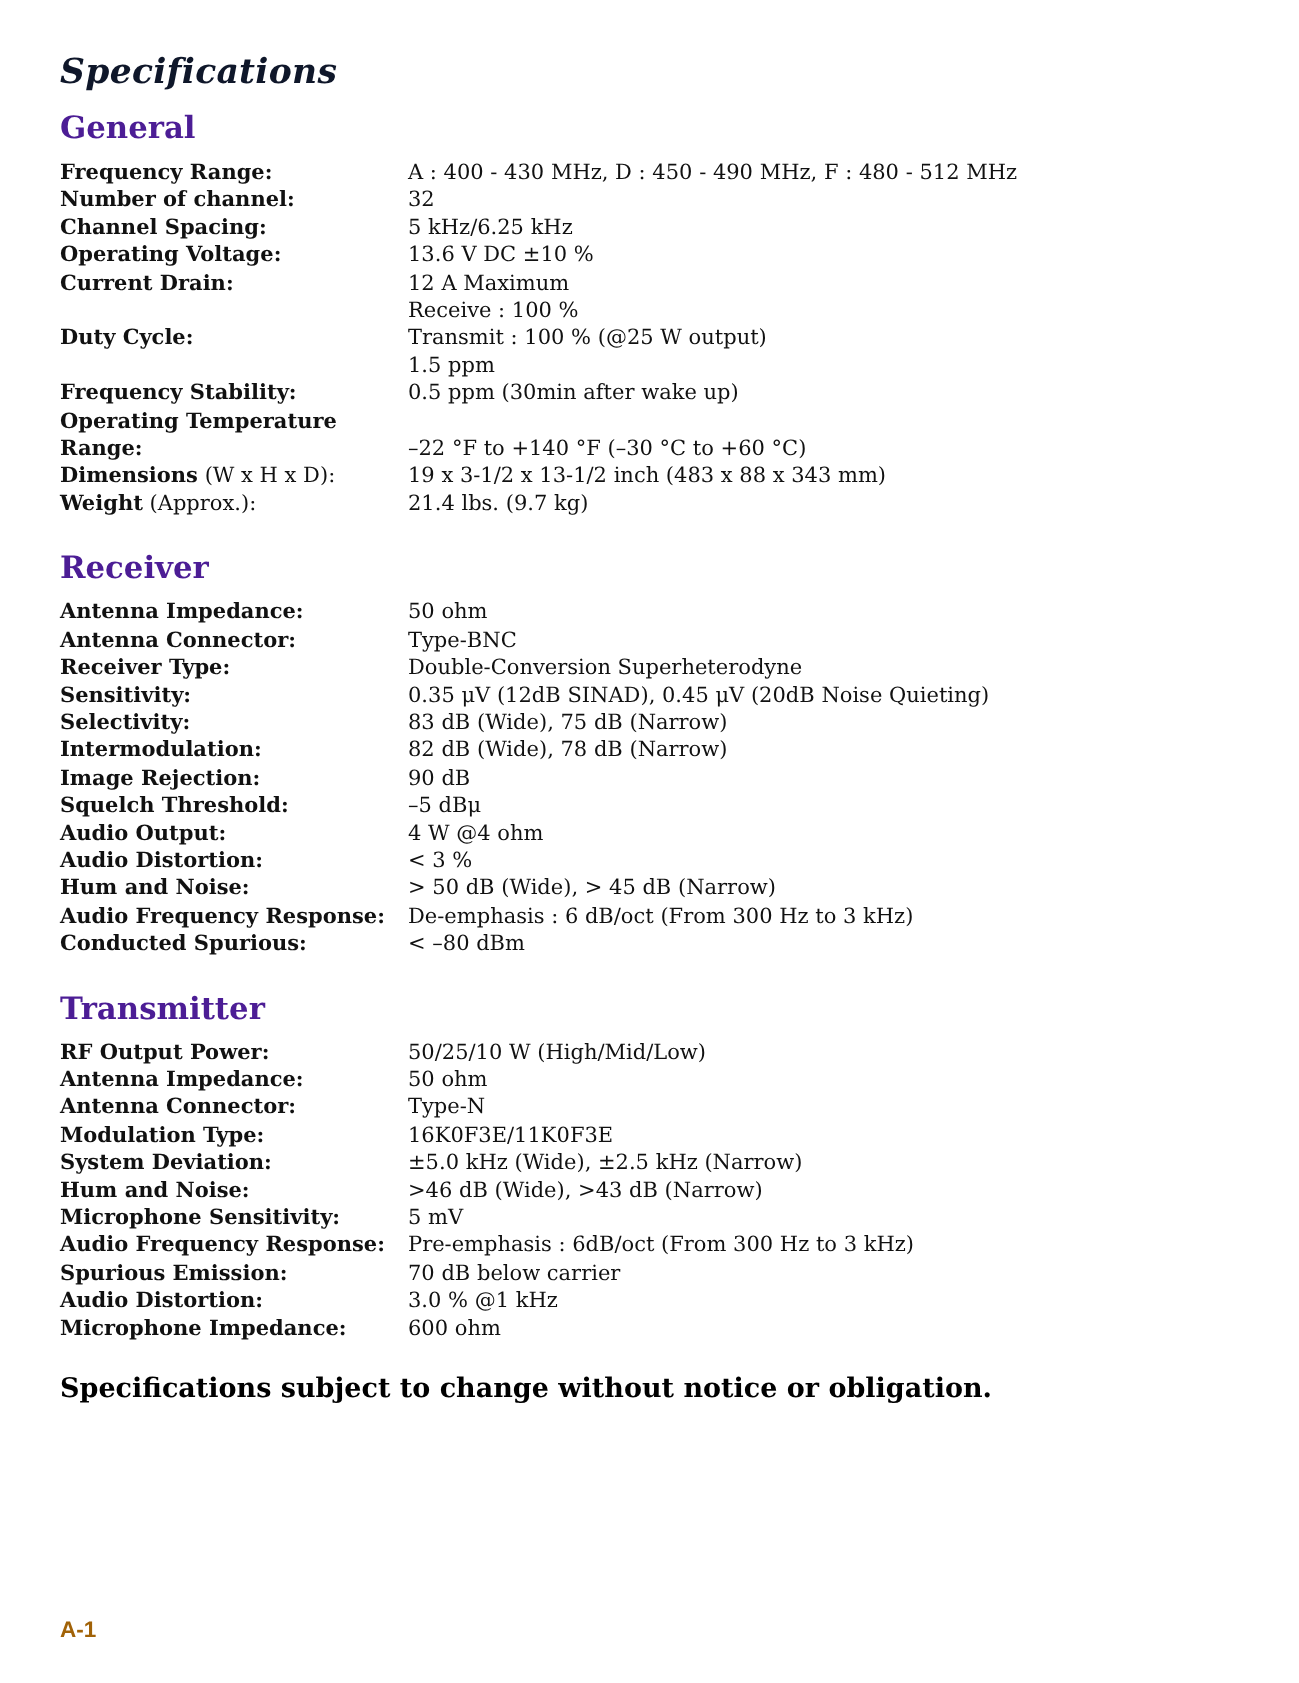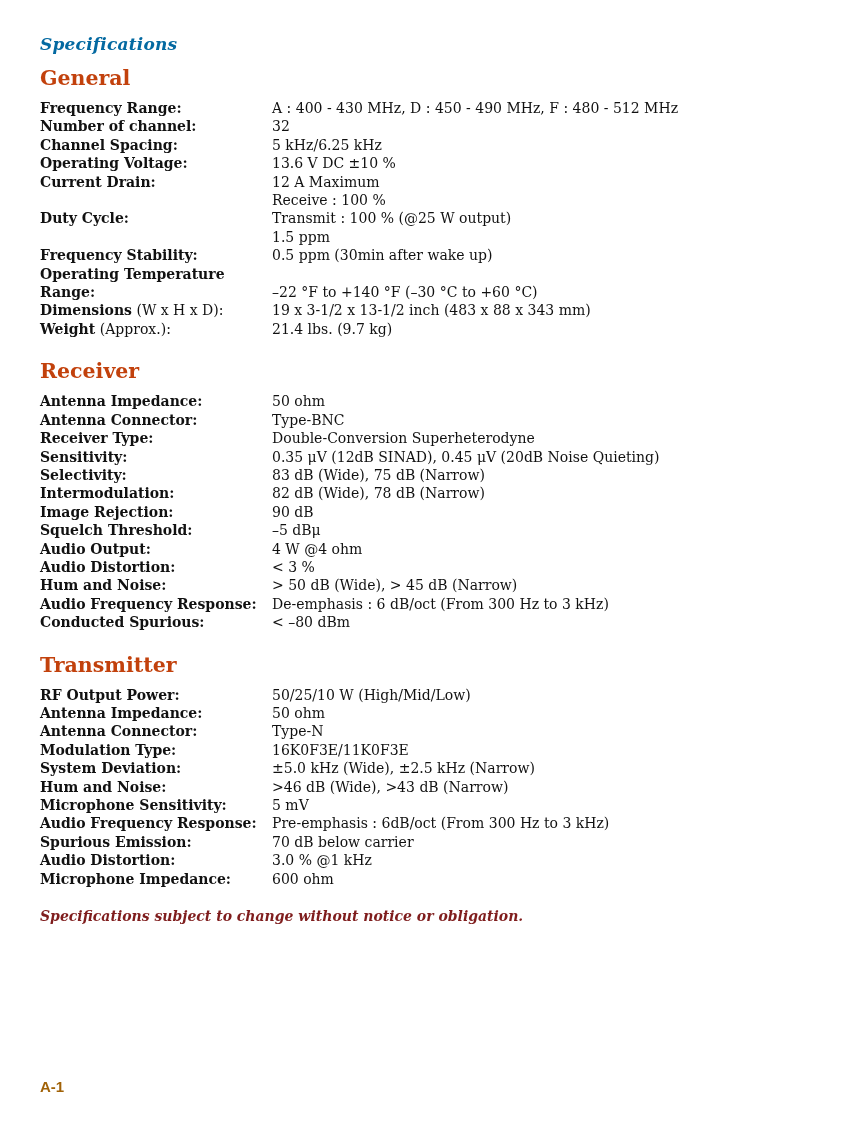--- a/index.html
+++ b/index.html
@@ -17,31 +17,31 @@
     overflow: hidden;
   }
   .content {
     position: absolute;
     left: 40px;
     top: 34px;
     right: 38px;
   }
   h1.doc-title {
     margin: 0 0 12px 0;
-    font-size: 17px;
+    font-size: 23px;
     font-weight: bold;
     font-style: italic;
     letter-spacing: 0.2px;
-    color: #0369a1;
+    color: #0f172a;
   }
   h2.section-heading {
     margin: 21px 0 9px 0;
     font-size: 20.5px;
     font-weight: bold;
-    color: #c2410c;
+    color: #4c1d95;
   }
   .spec-section:first-child h2.section-heading {
     margin-top: 12px;
   }
   .spec-row {
     display: flex;
     align-items: flex-end;
     font-size: 14px;
     line-height: 18.4px;
   }
@@ -51,24 +51,23 @@
     font-weight: bold;
   }
   .spec-label .lr {
     font-weight: normal;
   }
   .spec-value {
     flex: 1 1 auto;
   }
   .footer-note {
     margin: 20px 0 0 0;
-    font-size: 14px;
-    font-weight: bold;
-    font-style: italic;
-    color: #7f1d1d;
+    font-size: 18px;
+    font-weight: bold;
+    color: #000000;
   }
   .page-number {
     position: absolute;
     left: 40px;
     top: 1078px;
     font-family: "Liberation Sans", sans-serif;
     font-weight: bold;
     font-size: 15px;
     color: #a16207;
   }

